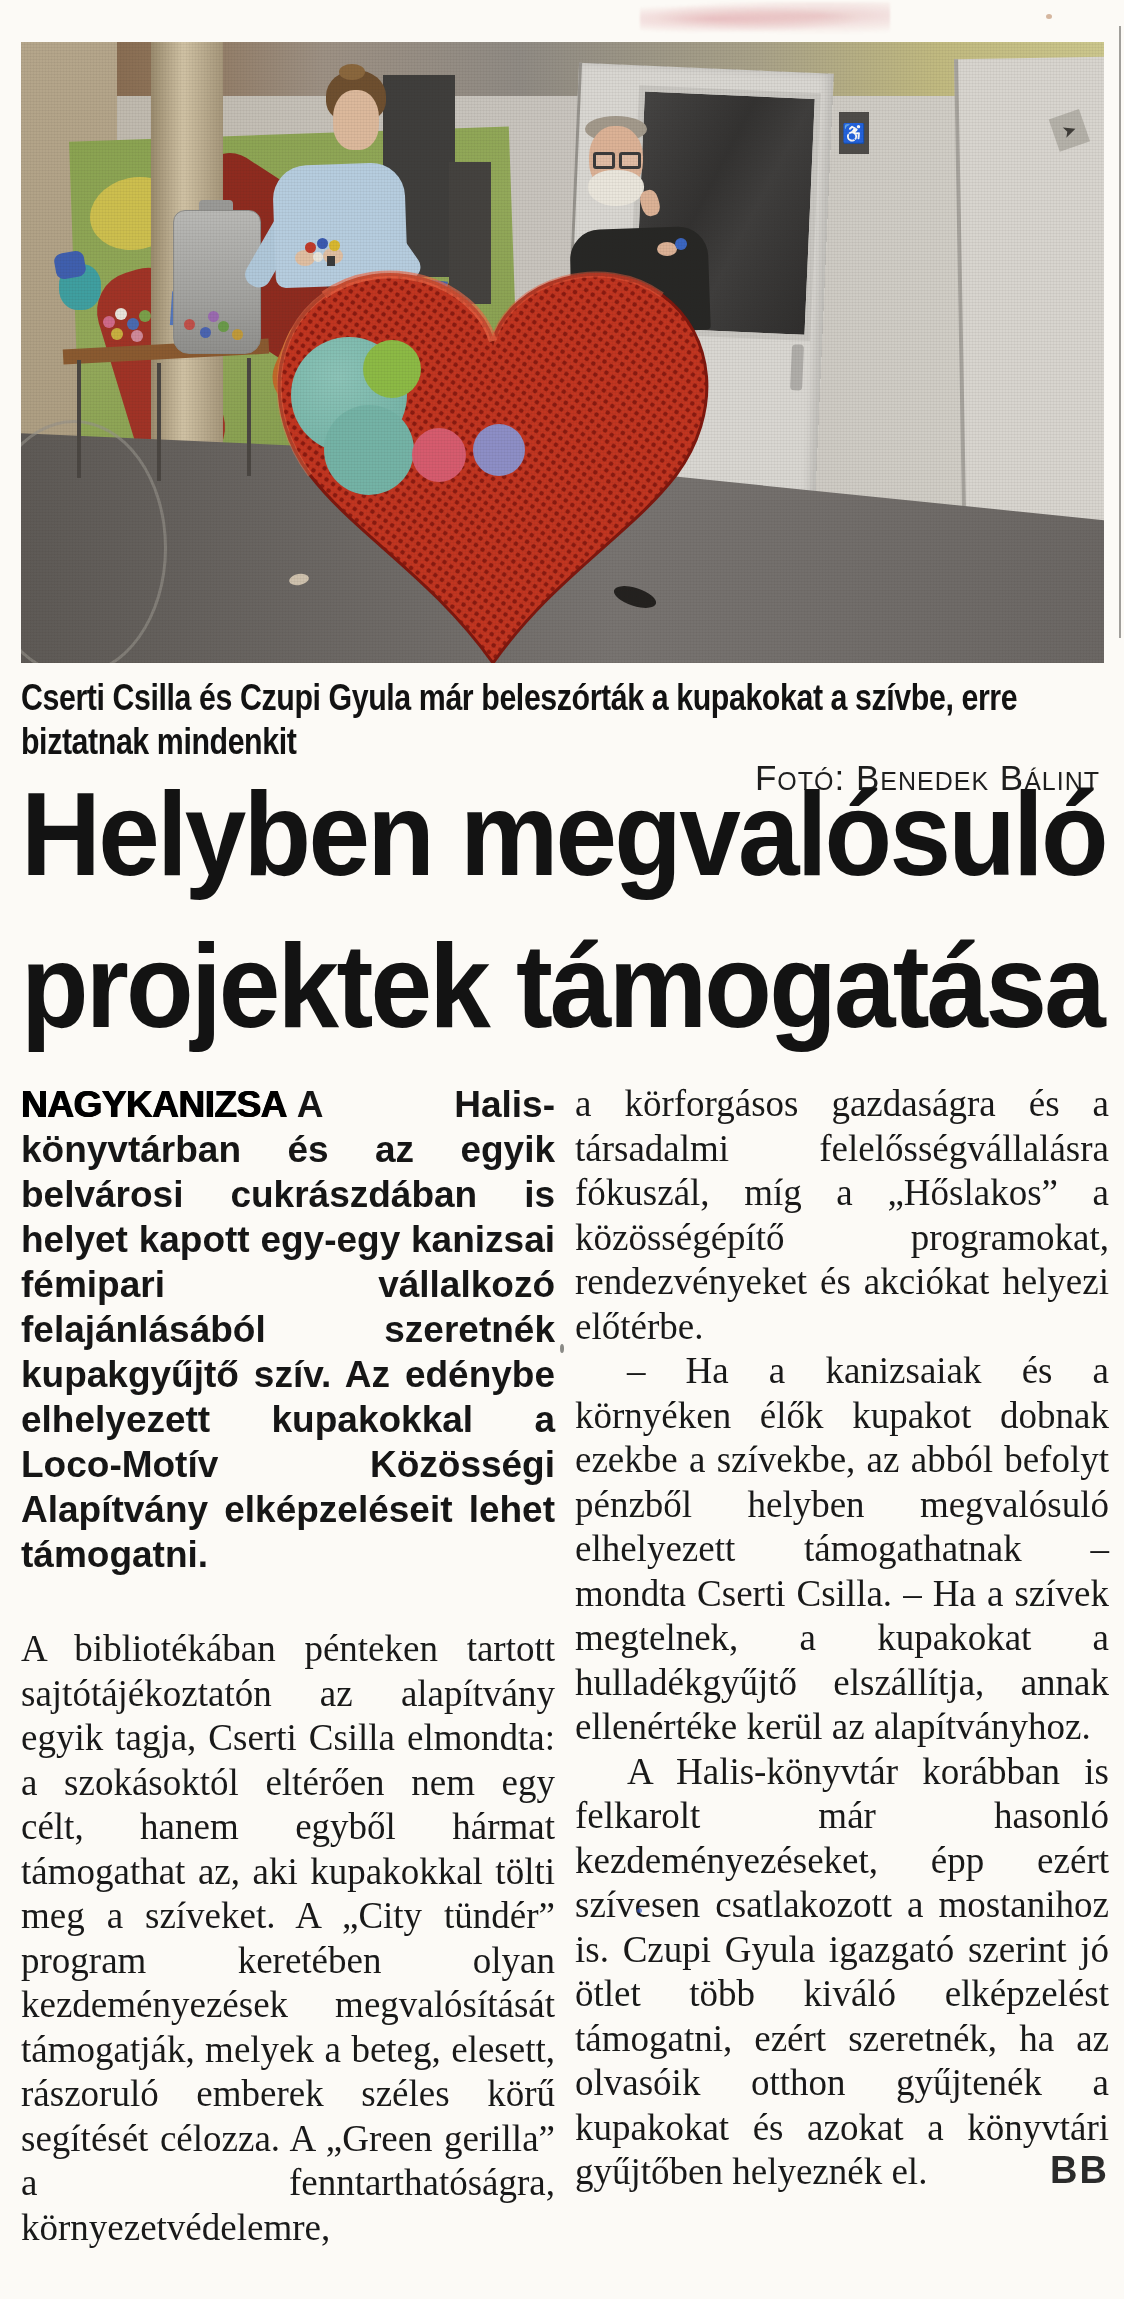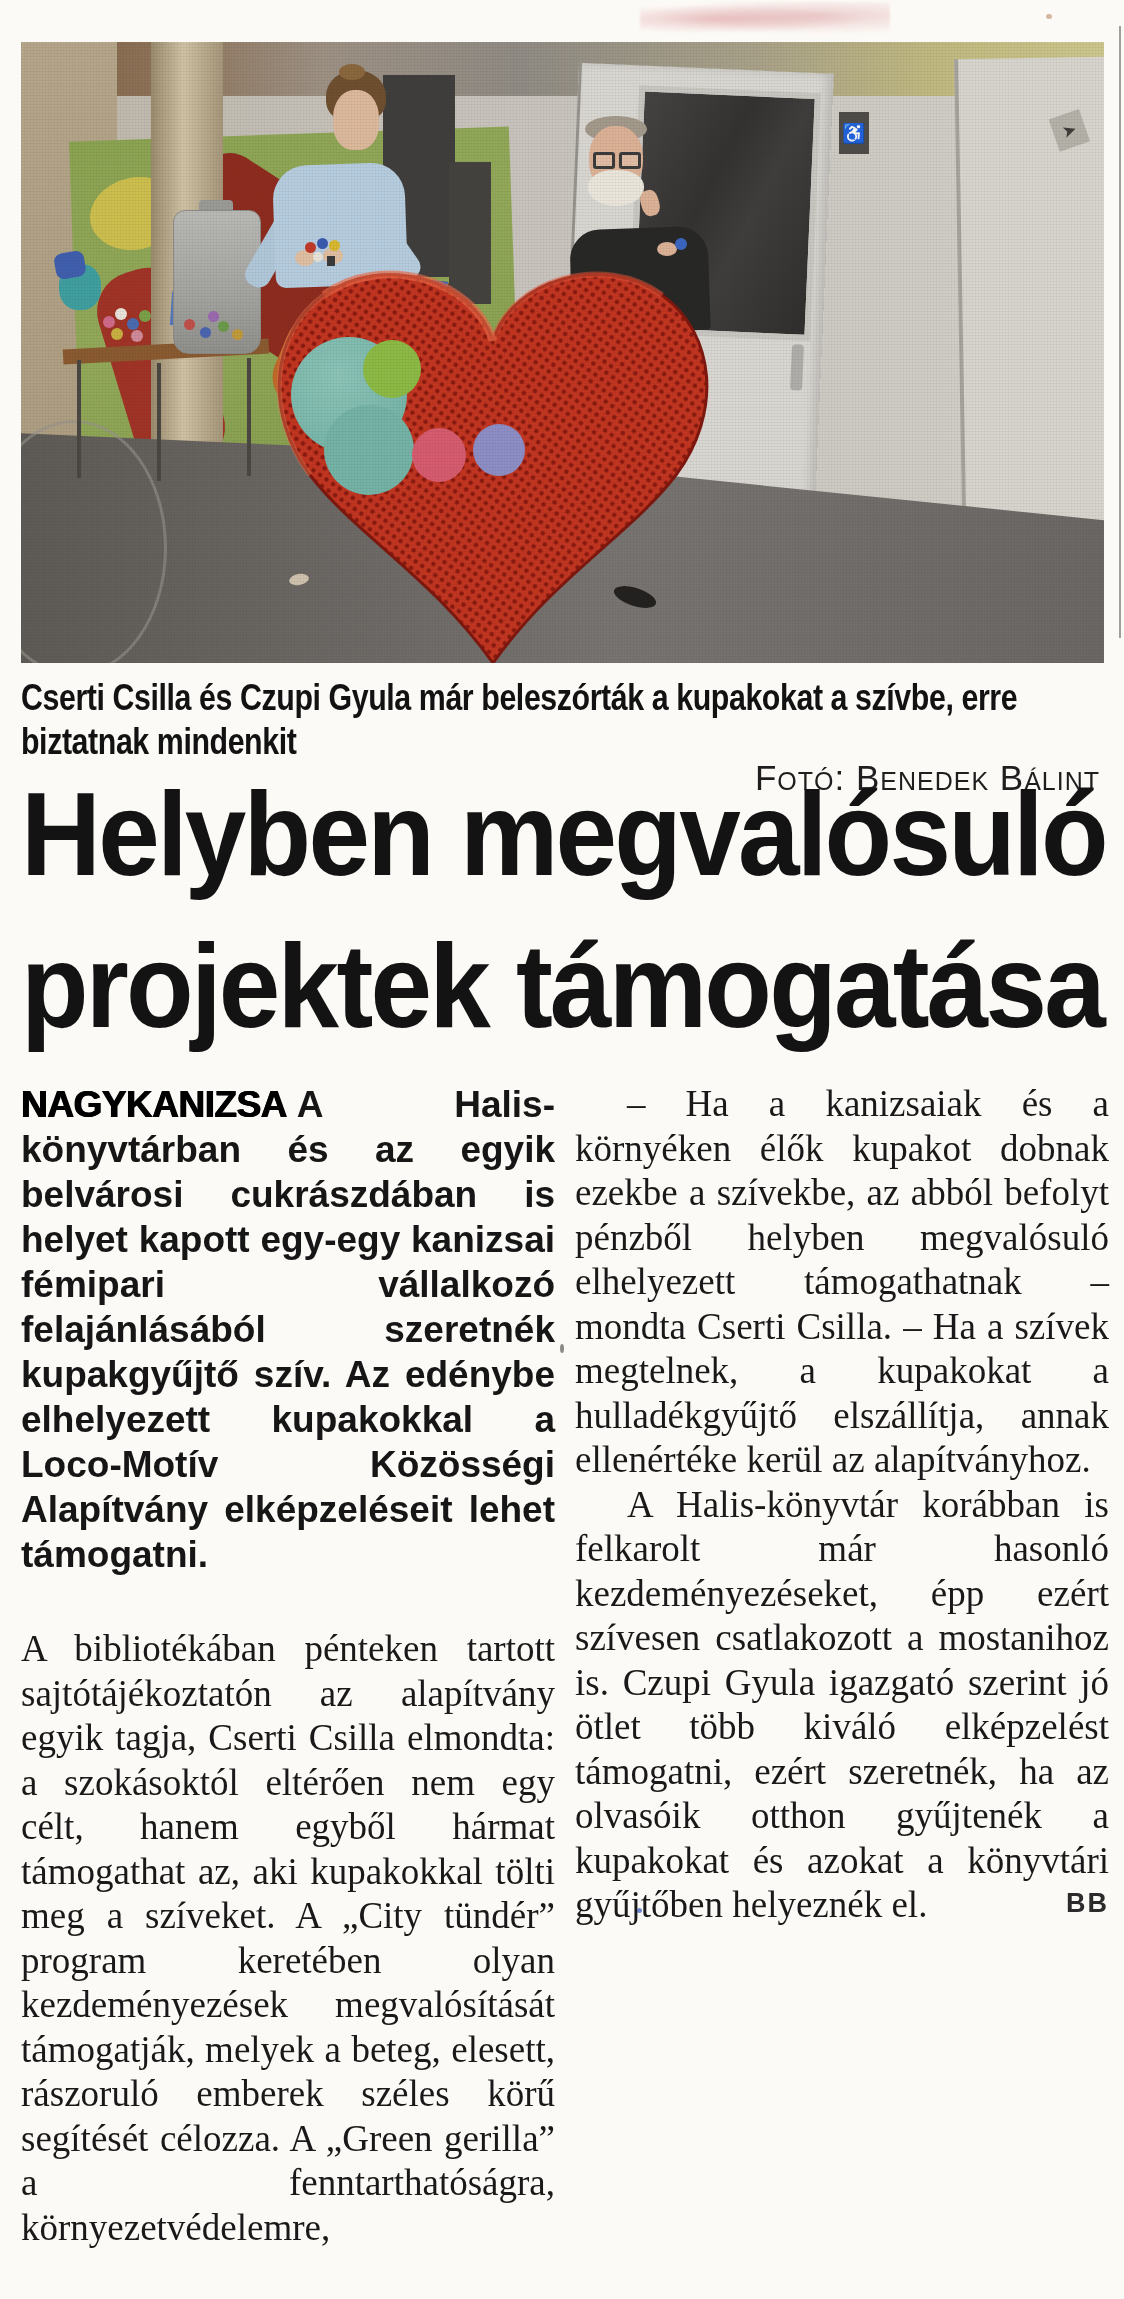--- a/index.html
+++ b/index.html
@@ -97,21 +97,21 @@
   .col{position:absolute;top:1082px;width:534px;text-align:justify;}
   .col1{left:21px;} .col2{left:575px;}
   .lead{margin:0;font-size:37px;line-height:45px;font-weight:bold;color:#161616;}
   .loc{color:#000;margin-right:10px;text-shadow:.7px 0 0 #000,-.4px 0 0 #000;letter-spacing:-.5px;}
   .serif{margin:0;font-family:"Liberation Serif",serif;font-size:37px;line-height:44.5px;color:#191919;
     hyphens:auto;-webkit-hyphens:auto;}
   .col1 .serif{margin-top:50px;}
   .indent{text-indent:52px;}
   .p-last{position:relative;}
   .byline{position:absolute;right:0;bottom:2px;font-family:"Liberation Sans",sans-serif;
-    font-weight:bold;font-size:27px;letter-spacing:2px;color:#2b2b2b;}
+    font-weight:bold;font-size:38px;letter-spacing:2px;color:#2b2b2b;}
   
   .smudge{position:absolute;left:640px;top:2px;width:250px;height:34px;filter:blur(1px);
     background:radial-gradient(ellipse at 30% 50%,rgba(198,90,100,.30),transparent 60%),
                radial-gradient(ellipse at 72% 40%,rgba(180,60,70,.22),transparent 65%);}
   .edge-line{position:absolute;left:1119px;top:26px;width:2px;height:612px;background:rgba(70,68,64,.5);}
   .speck{position:absolute;border-radius:50%;}
   .sp1{left:637px;top:1908px;width:5px;height:5px;background:#3355bb;opacity:.7;}
   .sp2{left:560px;top:1344px;width:4px;height:9px;background:#8a8a86;}
   .sp3{left:1046px;top:14px;width:6px;height:5px;background:#bb8866;opacity:.6;}
 </style>
@@ -221,20 +221,21 @@
   </div>
 
   <h1 class="headline"><span>Helyben megvalósuló</span><br><span>projektek támogatása</span></h1>
 
   <div class="col col1">
     <p class="lead"><span class="loc">NAGYKANIZSA</span><span>A Halis-könyvtárban és az egyik belvárosi cukrászdában is helyet kapott egy-egy kanizsai fémipari vállalkozó felajánlásából szeretnék kupakgyűjtő szív. Az edénybe elhelyezett kupakokkal a Loco-Motív Közösségi Alapítvány elképzeléseit lehet támogatni.</span></p>
     <p class="serif">A bibliotékában pénteken tartott sajtótájékoztatón az alapítvány egyik tagja, Cserti Csilla elmondta: a szokásoktól eltérően nem egy célt, hanem egyből hármat támogathat az, aki kupakokkal tölti meg a szíveket. A „City tündér” program keretében olyan kezdeményezések megvalósítását támogatják, melyek a beteg, elesett, rászoruló emberek széles körű segítését célozza. A „Green gerilla” a fenntarthatóságra, környezetvédelemre,</p>
   </div>
 
   <div class="col col2">
+    <p class="serif">a körforgásos gazdaságra és a társadalmi felelősségvállalásra fókuszál, míg a „Hőslakos” a közösségépítő programokat, rendezvényeket és akciókat helyezi előtérbe.</p>
     <p class="serif indent">– Ha a kanizsaiak és a környéken élők kupakot dobnak ezekbe a szívekbe, az abból befolyt pénzből helyben megvalósuló elhelyezett támogathatnak – mondta Cserti Csilla. – Ha a szívek megtelnek, a kupakokat a hulladékgyűjtő elszállítja, annak ellenértéke kerül az alapítványhoz.</p>
     <p class="serif indent p-last"><span>A Halis-könyvtár korábban is felkarolt már hasonló kezdeményezéseket, épp ezért szívesen csatlakozott a mostanihoz is. Czupi Gyula igazgató szerint jó ötlet több kiváló elképzelést támogatni, ezért szeretnék, ha az olvasóik otthon gyűjtenék a kupakokat és azokat a könyvtári gyűjtőben helyeznék el.</span><span class="byline">BB</span></p>
   </div>
 
   <div class="smudge"></div>
   <div class="edge-line"></div>
   <div class="speck sp1"></div>
   <div class="speck sp2"></div>
   <div class="speck sp3"></div>
 </div>

